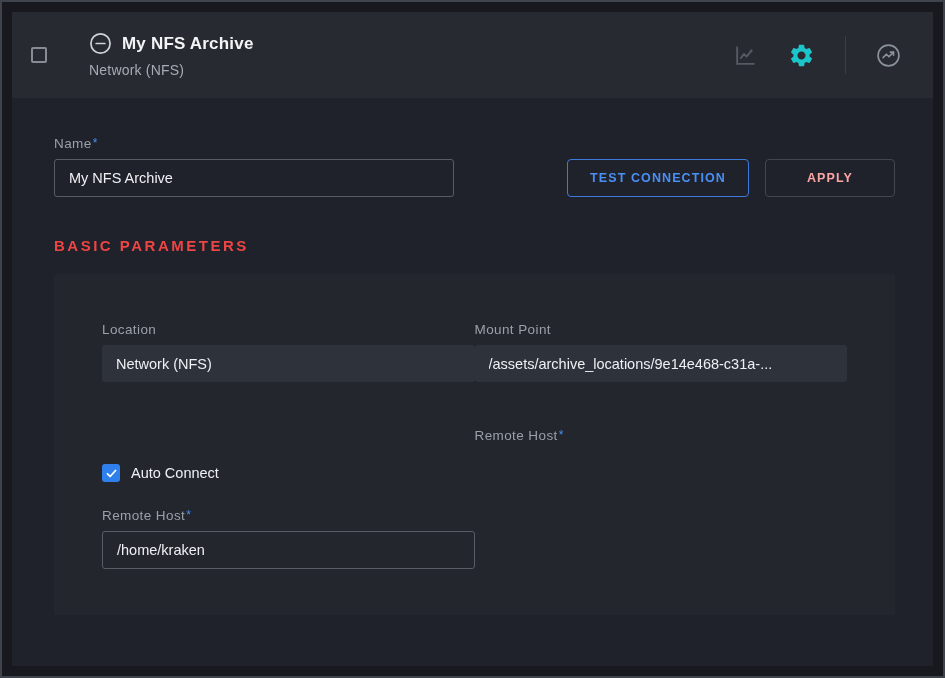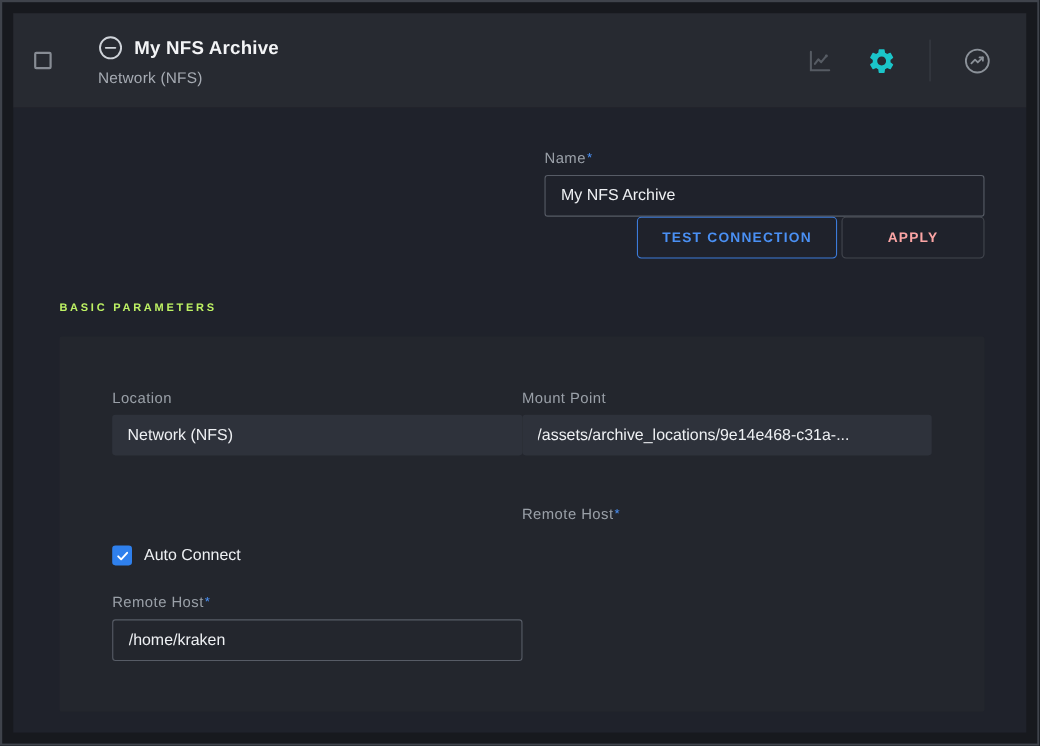--- a/index.html
+++ b/index.html
@@ -49,34 +49,34 @@
   }
   .req { color: #4a90f4; font-size: 12px; vertical-align: top; margin-left: 1px; }
   .input-bordered, .input-filled {
     width: 100%; height: 38px;
     color: #eef0f3; font-size: 14.5px;
     font-family: "Liberation Sans", "DejaVu Sans", sans-serif;
     padding: 0 14px; border-radius: 3px; outline: none;
   }
   .input-bordered { background: transparent; border: 1px solid #575c66; }
   .input-filled { background: #2e323b; border: none; height: 37px; }
-  .name-row { display: flex; align-items: flex-end; flex-direction: column; }
+  .name-row { display: flex; align-items: flex-end; }
   .name-group { width: 400px; }
-  .btn-group { margin-left: auto; display: flex; gap: 4px; }
+  .btn-group { margin-left: auto; display: flex; gap: 16px; }
   .btn {
     height: 38px; border-radius: 4px; background: transparent;
     font-size: 12.5px; font-weight: 700; letter-spacing: 1.1px;
     font-family: "Liberation Sans", "DejaVu Sans", sans-serif;
     cursor: pointer;
   }
   .btn-primary-outline { color: #4a90f4; border: 1px solid #3c7bd9; padding: 0 22px; min-width: 163px; }
   .btn-disabled { color: #fca5a5; border: 1px solid #42464e; padding: 0 10px; min-width: 130px; cursor: default; }
   .section-title {
     margin-top: 40px;
-    color: #bef264; font-size: 10px; font-weight: 600;
+    color: #ef4444; font-size: 15px; font-weight: 600;
     letter-spacing: 2.5px;
   }
   .card {
     margin-top: 20px;
     background: #23262d;
     border-radius: 2px;
     padding: 48px 48px 46px 48px;
   }
   .grid { display: grid; grid-template-columns: 1fr 1fr; }
   .cell-mt-lg { margin-top: 46px; }

